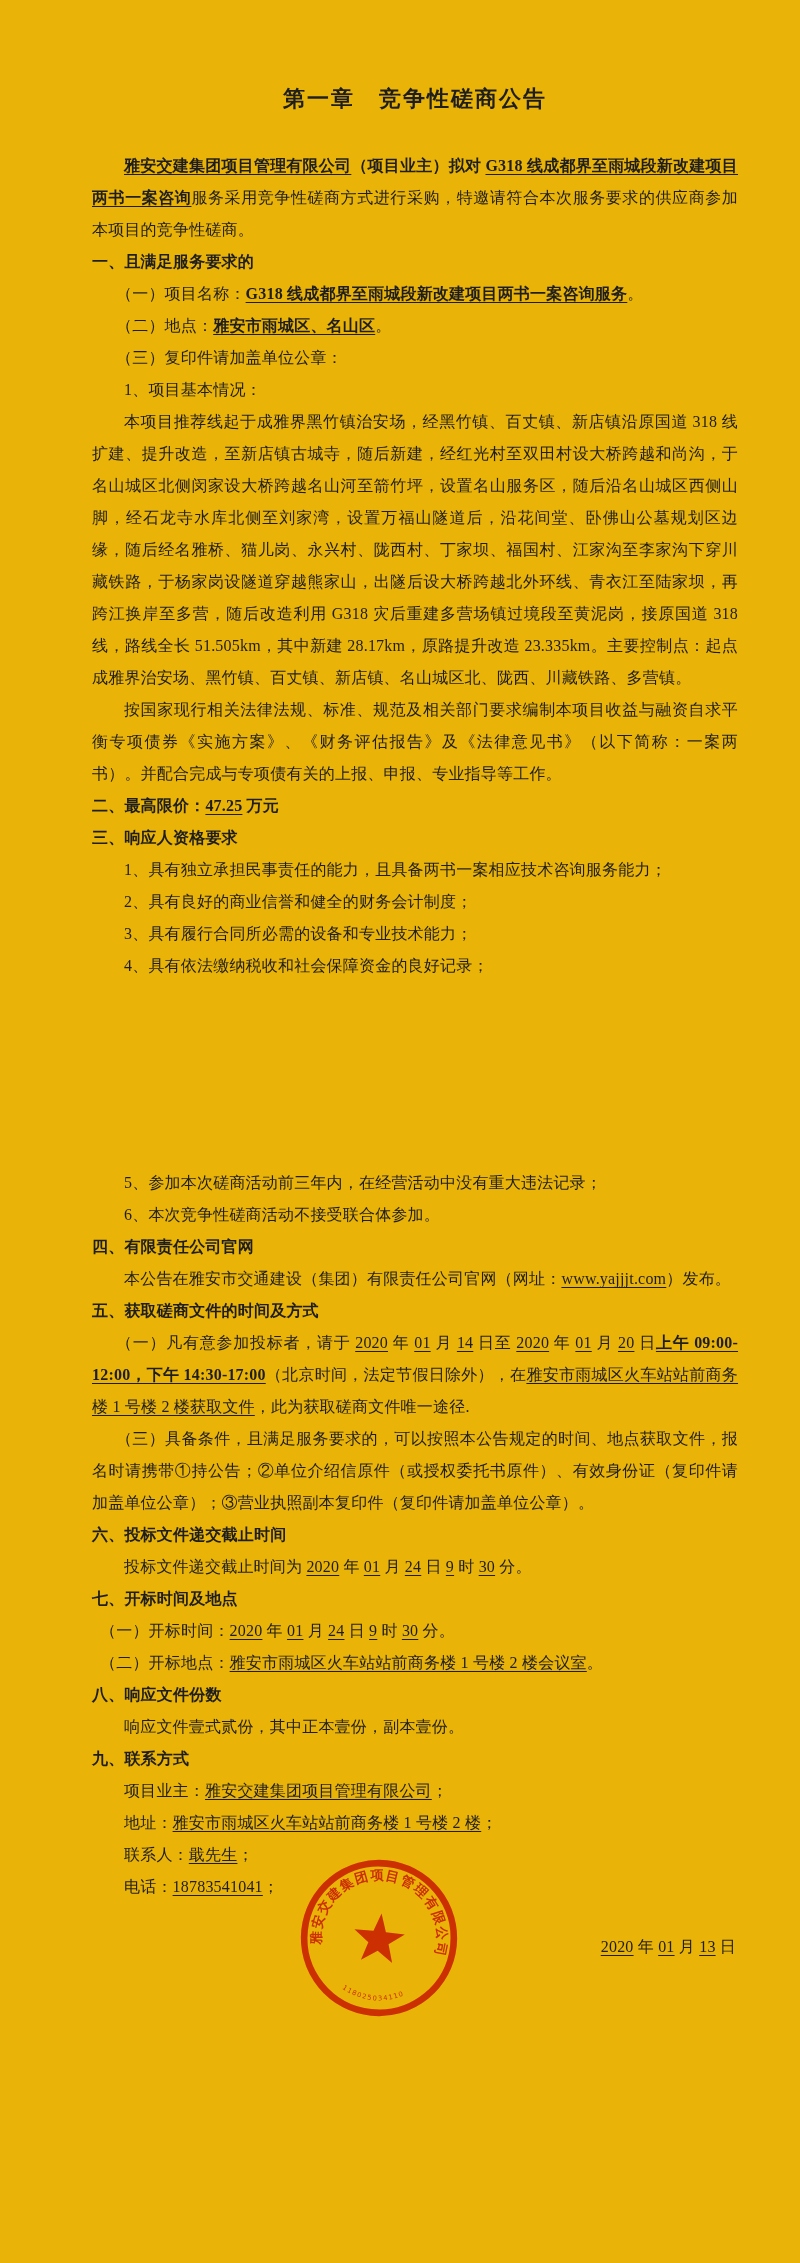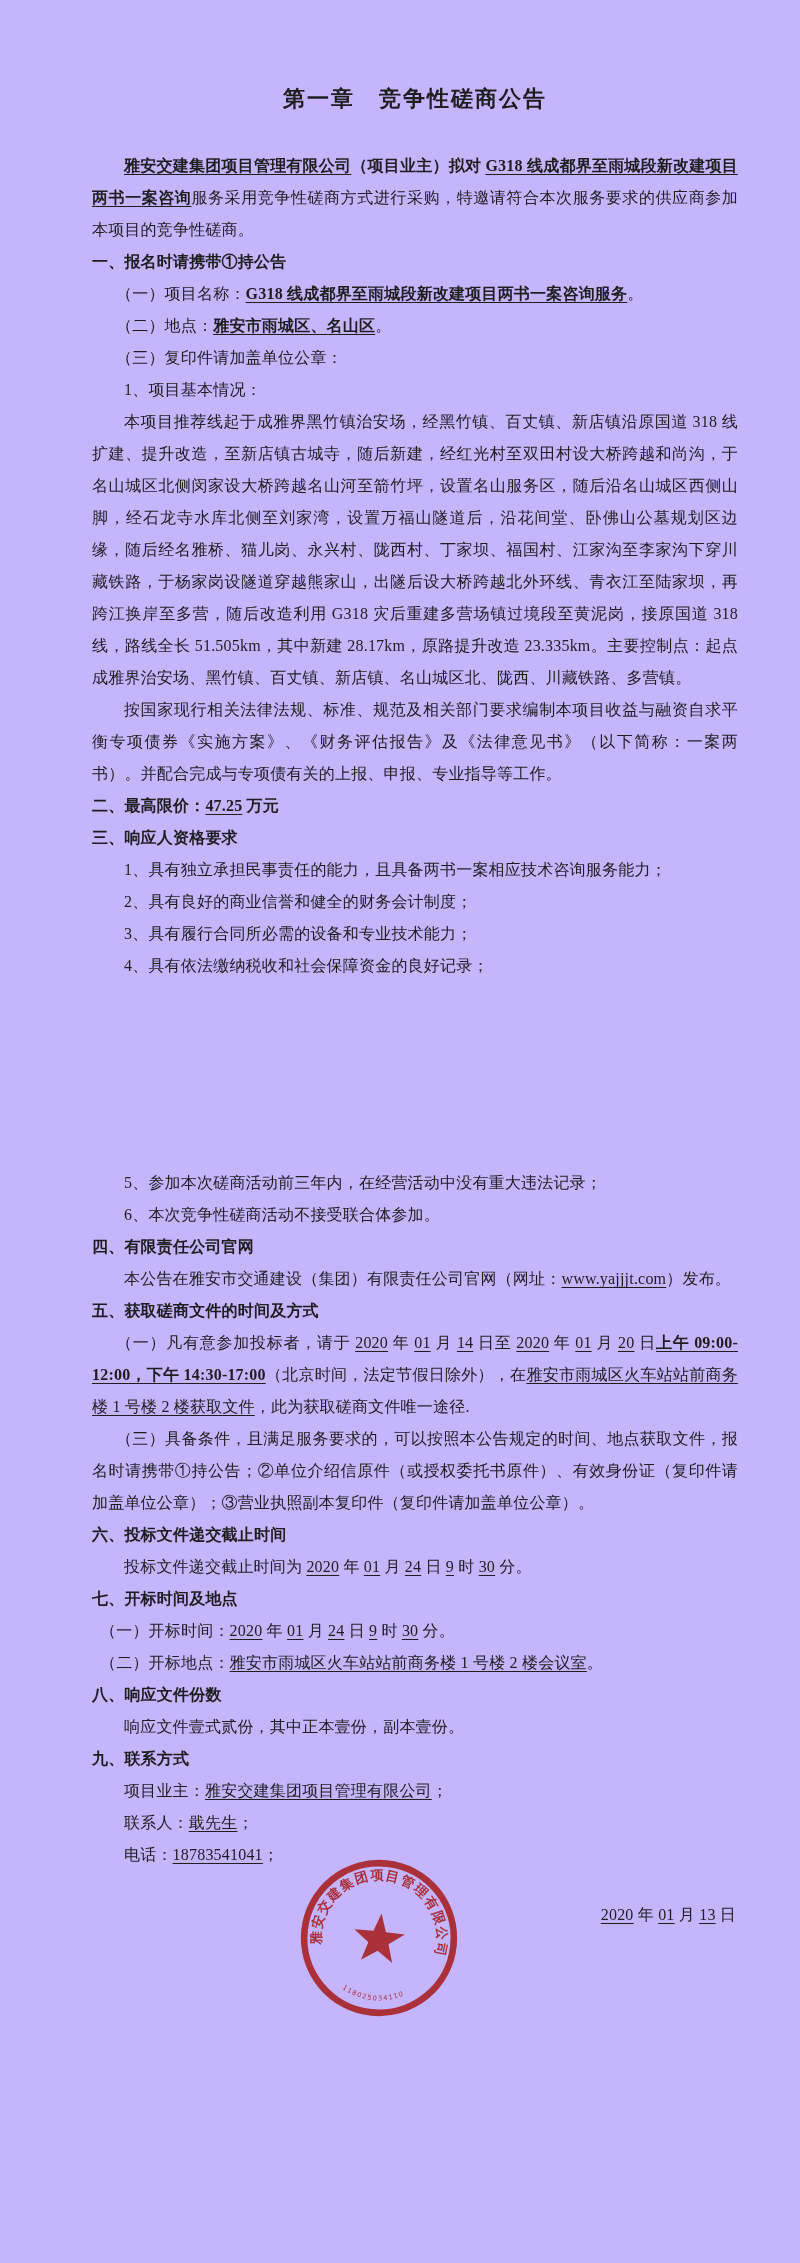--- a/index.html
+++ b/index.html
@@ -1,21 +1,21 @@
 <!DOCTYPE html>
 <html lang="zh"><head>
 <meta charset="utf-8">
 <style>
   html, body { margin:0; padding:0; background:#ffffff; }
   .page {
     position:relative;
     width:800px;
     height:2263px;
     box-sizing:border-box;
-    background:#c4b5fd;
+    background:#eab308;
     font-family:"Liberation Serif","DejaVu Serif",serif;
     color:#1e1e1e;
     padding:84px 62px 16px 92px;
     overflow:hidden;
   }
   .doc-title {
     text-align:center;
     font-size:22px;
     font-weight:bold;
     letter-spacing:2px;
@@ -50,21 +50,21 @@
 </style>
 </head>
 <body>
 
 <div class="page">
 
   <div class="doc-title">第一章　竞争性磋商公告</div>
 
   <div id="doc-body">
       <div class="block ind2"><span class="b u">雅安交建集团项目管理有限公司</span><span class="b">（项目业主）拟对 </span><span class="b u">G318 线成都界至雨城段新改建项目两书一案咨询</span><span>服务采用竞争性磋商方式进行采购，特邀请符合本次服务要求的供应商参加本项目的竞争性磋商。</span></div>
-      <div class="block heading"><span>一、报名时请携带①持公告</span></div>
+      <div class="block heading"><span>一、且满足服务要求的</span></div>
       <div class="block ind15"><span>（一）项目名称：</span><span class="b u">G318 线成都界至雨城段新改建项目两书一案咨询服务</span><span>。</span></div>
       <div class="block ind15"><span>（二）地点：</span><span class="b u">雅安市雨城区、名山区</span><span>。</span></div>
       <div class="block ind15"><span>（三）复印件请加盖单位公章：</span></div>
       <div class="block ind2"><span>1、项目基本情况：</span></div>
       <div class="block ind2"><span>本项目推荐线起于成雅界黑竹镇治安场，经黑竹镇、百丈镇、新店镇沿原国道 318 线扩建、提升改造，至新店镇古城寺，随后新建，经红光村至双田村设大桥跨越和尚沟，于名山城区北侧闵家设大桥跨越名山河至箭竹坪，设置名山服务区，随后沿名山城区西侧山脚，经石龙寺水库北侧至刘家湾，设置万福山隧道后，沿花间堂、卧佛山公墓规划区边缘，随后经名雅桥、猫儿岗、永兴村、陇西村、丁家坝、福国村、江家沟至李家沟下穿川藏铁路，于杨家岗设隧道穿越熊家山，出隧后设大桥跨越北外环线、青衣江至陆家坝，再跨江换岸至多营，随后改造利用 G318 灾后重建多营场镇过境段至黄泥岗，接原国道 318 线，路线全长 51.505km，其中新建 28.17km，原路提升改造 23.335km。主要控制点：起点成雅界治安场、黑竹镇、百丈镇、新店镇、名山城区北、陇西、川藏铁路、多营镇。</span></div>
       <div class="block ind2"><span>按国家现行相关法律法规、标准、规范及相关部门要求编制本项目收益与融资自求平衡专项债券《实施方案》、《财务评估报告》及《法律意见书》（以下简称：一案两书）。并配合完成与专项债有关的上报、申报、专业指导等工作。</span></div>
       <div class="block heading"><span>二、最高限价：</span><span class="u">47.25</span><span> 万元</span></div>
       <div class="block heading"><span>三、响应人资格要求</span></div>
       <div class="block ind2"><span>1、具有独立承担民事责任的能力，且具备两书一案相应技术咨询服务能力；</span></div>
       <div class="block ind2"><span>2、具有良好的商业信誉和健全的财务会计制度；</span></div>
@@ -80,20 +80,21 @@
       <div class="block ind15"><span>（三）具备条件，且满足服务要求的，可以按照本公告规定的时间、地点获取文件，报名时请携带①持公告；②单位介绍信原件（或授权委托书原件）、有效身份证（复印件请加盖单位公章）；③营业执照副本复印件（复印件请加盖单位公章）。</span></div>
       <div class="block heading"><span>六、投标文件递交截止时间</span></div>
       <div class="block ind2"><span>投标文件递交截止时间为 </span><span class="u">2020</span><span> 年 </span><span class="u">01</span><span> 月 </span><span class="u">24</span><span> 日 </span><span class="u">9</span><span> 时 </span><span class="u">30</span><span> 分。</span></div>
       <div class="block heading"><span>七、开标时间及地点</span></div>
       <div class="block ind05"><span>（一）开标时间：</span><span class="u">2020</span><span> 年 </span><span class="u">01</span><span> 月 </span><span class="u">24</span><span> 日 </span><span class="u">9</span><span> 时 </span><span class="u">30</span><span> 分。</span></div>
       <div class="block ind05"><span>（二）开标地点：</span><span class="u">雅安市雨城区火车站站前商务楼 1 号楼 2 楼会议室</span><span>。</span></div>
       <div class="block heading"><span>八、响应文件份数</span></div>
       <div class="block ind2"><span>响应文件壹式贰份，其中正本壹份，副本壹份。</span></div>
       <div class="block heading"><span>九、联系方式</span></div>
       <div class="block ind2"><span>项目业主：</span><span class="u">雅安交建集团项目管理有限公司</span><span>；</span></div>
+      <div class="block ind2"><span>地址：</span><span class="u">雅安市雨城区火车站站前商务楼 1 号楼 2 楼</span><span>；</span></div>
       <div class="block ind2"><span>联系人：</span><span class="u">戢先生</span><span>；</span></div>
       <div class="block ind2"><span>电话：</span><span class="u">18783541041</span><span>；</span></div>
       <div class="block date-line"><span class="u">2020</span><span> 年 </span><span class="u">01</span><span> 月 </span><span class="u">13</span><span> 日</span></div>
     </div>
 
   <svg class="seal" viewBox="0 0 160 160" aria-hidden="true">
     <circle cx="80" cy="80" r="73" fill="none" stroke="#d9291d" stroke-width="6.5"></circle>
     <polygon fill="#d9291d" points="80,56 86.1,73.6 104.7,74 89.9,85.2 95.3,103 80,92.4 64.7,103 70.1,85.2 55.3,74 73.9,73.6"></polygon>
     <path id="sealArcTop" d="M 28.4 104.1 A 57 57 0 1 1 131.7 104.1" fill="none"></path>
     <path id="sealArcBot" d="M 36.9 123.1 A 61 61 0 0 0 123.1 123.1" fill="none"></path>

